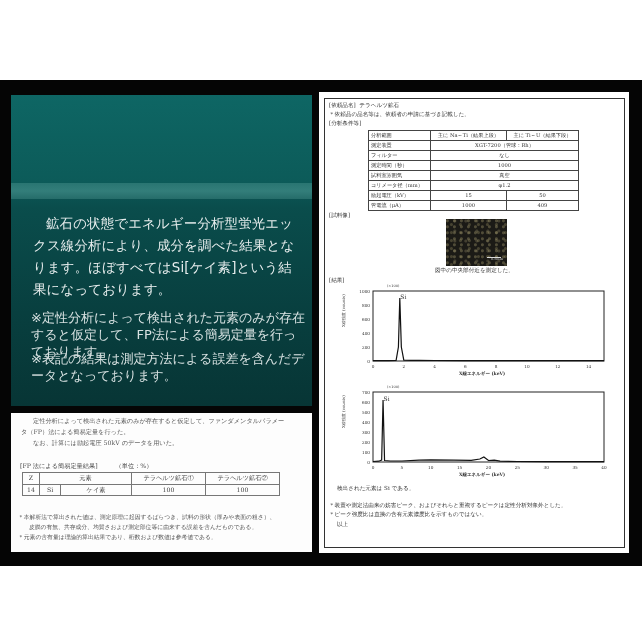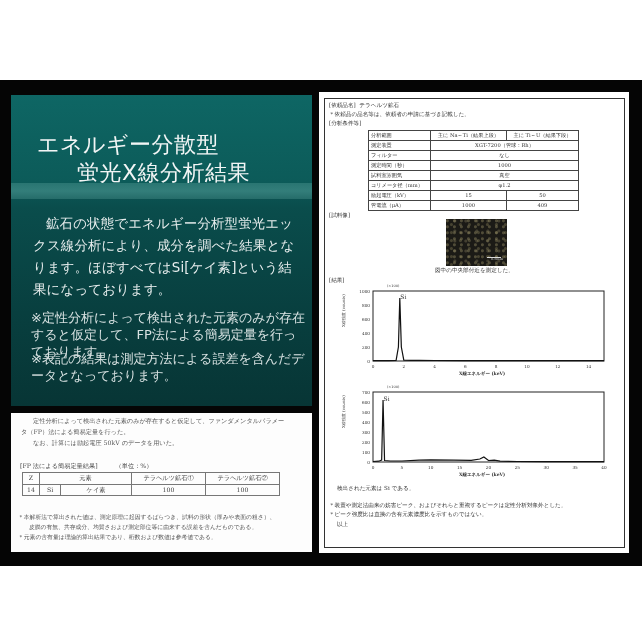--- a/index.html
+++ b/index.html
@@ -90,24 +90,20 @@
   .chart svg { display: block; }
   .chart text { font-family: "DejaVu Serif", serif; fill: #333; }
 </style>
 </head>
 <body>
 
 <div class="frame"></div>
 
 <div class="teal">
   <div class="band"></div>
-  <div class="title">
-    <span>エネルギー分散型</span>
-    <span class="l2">蛍光X線分析結果</span>
-  </div>
   <div class="body" style="text-indent:13px;">鉱石の状態でエネルギー分析型蛍光エックス線分析により、成分を調べた結果となります。ほぼすべてはSi[ケイ素]という結果になっております。</div>
   <div class="note note1">※定性分析によって検出された元素のみが存在すると仮定して、FP法による簡易定量を行っております。</div>
   <div class="note note2">※表記の結果は測定方法による誤差を含んだデータとなっております。</div>
 </div>
 
 <div class="doc-left">
   <div class="p" style="top:3px; left:22px;">定性分析によって検出された元素のみが存在すると仮定して、ファンダメンタルパラメー</div>
   <div class="p" style="top:14px;">タ（FP）法による簡易定量を行った。</div>
   <div class="p" style="top:25px; left:22px;">なお、計算には励起電圧 50kV のデータを用いた。</div>
   <div class="fp-caption">

